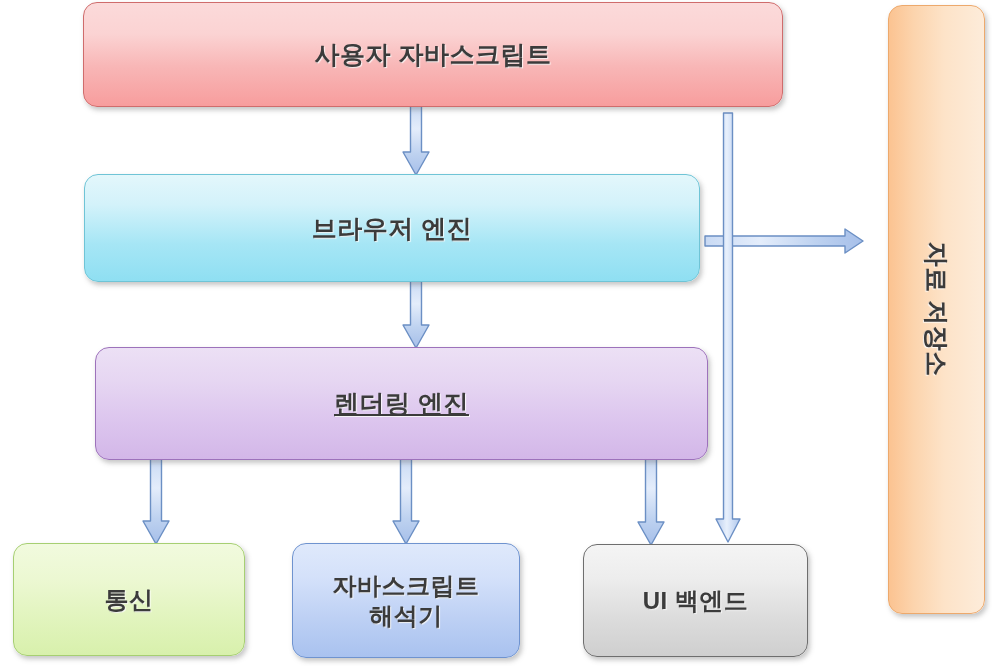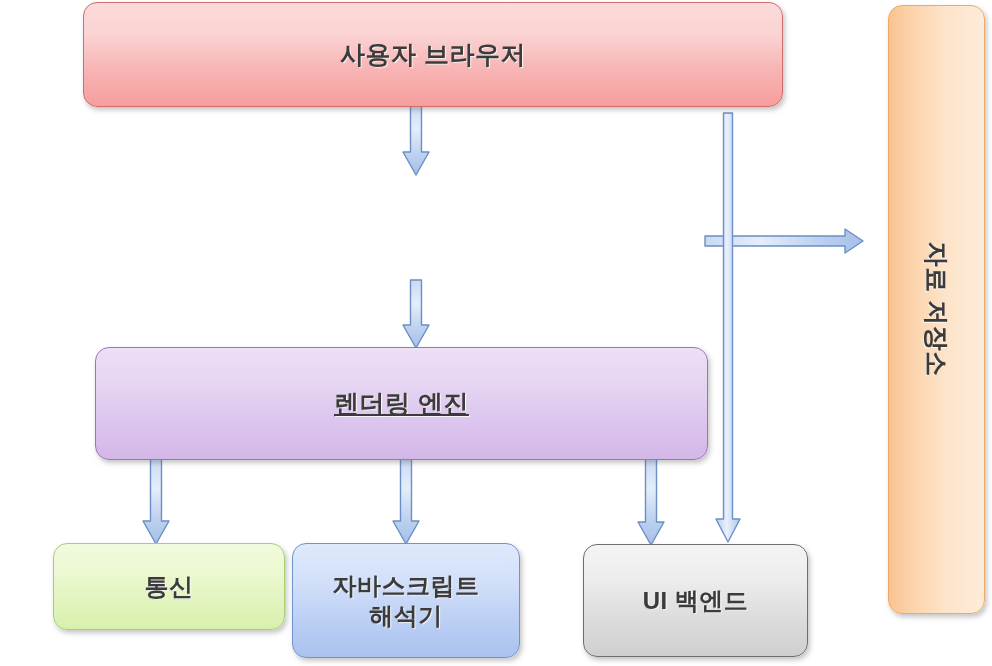--- a/index.html
+++ b/index.html
@@ -62,26 +62,25 @@
     left: 95px; top: 347px; width: 613px; height: 113px;
     font-size: 25px;
     border: 1.5px solid #9d72bb;
     background: linear-gradient(180deg,
         #ece0f5 0%, #e6d6f2 30%, #dcc5ee 66%, #d3b7e8 100%);
     text-decoration: underline;
   }
 
   
   #node-communication {
-    left: 13px; top: 543px; width: 232px; height: 87px;
+    left: 13px; top: 543px; width: 232px; height: 113px;
     font-size: 24px;
     border: 1.5px solid #a6cf72;
     background: linear-gradient(180deg,
         #f1fade 0%, #ecf8d2 32%, #e1f4bd 68%, #d8f0ac 100%);
-    margin-left: 40px;
   }
 
   
   #node-javascript-interpreter {
     left: 292px; top: 543px; width: 228px; height: 115px;
     font-size: 24px;
     border: 1.5px solid #6f93cf;
     background: linear-gradient(180deg,
         #dfe9fb 0%, #d4e1fa 30%, #bdd0f4 66%, #a9c2ef 100%);
   }
@@ -177,23 +176,26 @@
     </svg>
   </div>
 
   <div class="arrow" style="left:637px; top:458px;">
     <svg width="28" height="89" viewBox="0 0 28 89">
       <path d="M8.5,0 L19.5,0 L19.5,64 L27,64 L14,87 L1,64 L8.5,64 Z" fill="url(#arrowGradV)" stroke="#6b8fc4" stroke-width="1.4" stroke-linejoin="round"></path>
     </svg>
   </div>
 
   <div class="node" id="node-user-interface">
-    <span>사용자 브라우저</span>
-  </div>
-
+    <span>사용자 자바스크립트</span>
+  </div>
+
+  <div class="node" id="node-browser-engine">
+    <span>브라우저 엔진</span>
+  </div>
 
   <div class="node" id="node-rendering-engine">
     <span>렌더링 엔진</span>
   </div>
 
   <div class="node" id="node-communication">
     <span>통신</span>
   </div>
 
   <div class="node" id="node-ui-backend">

